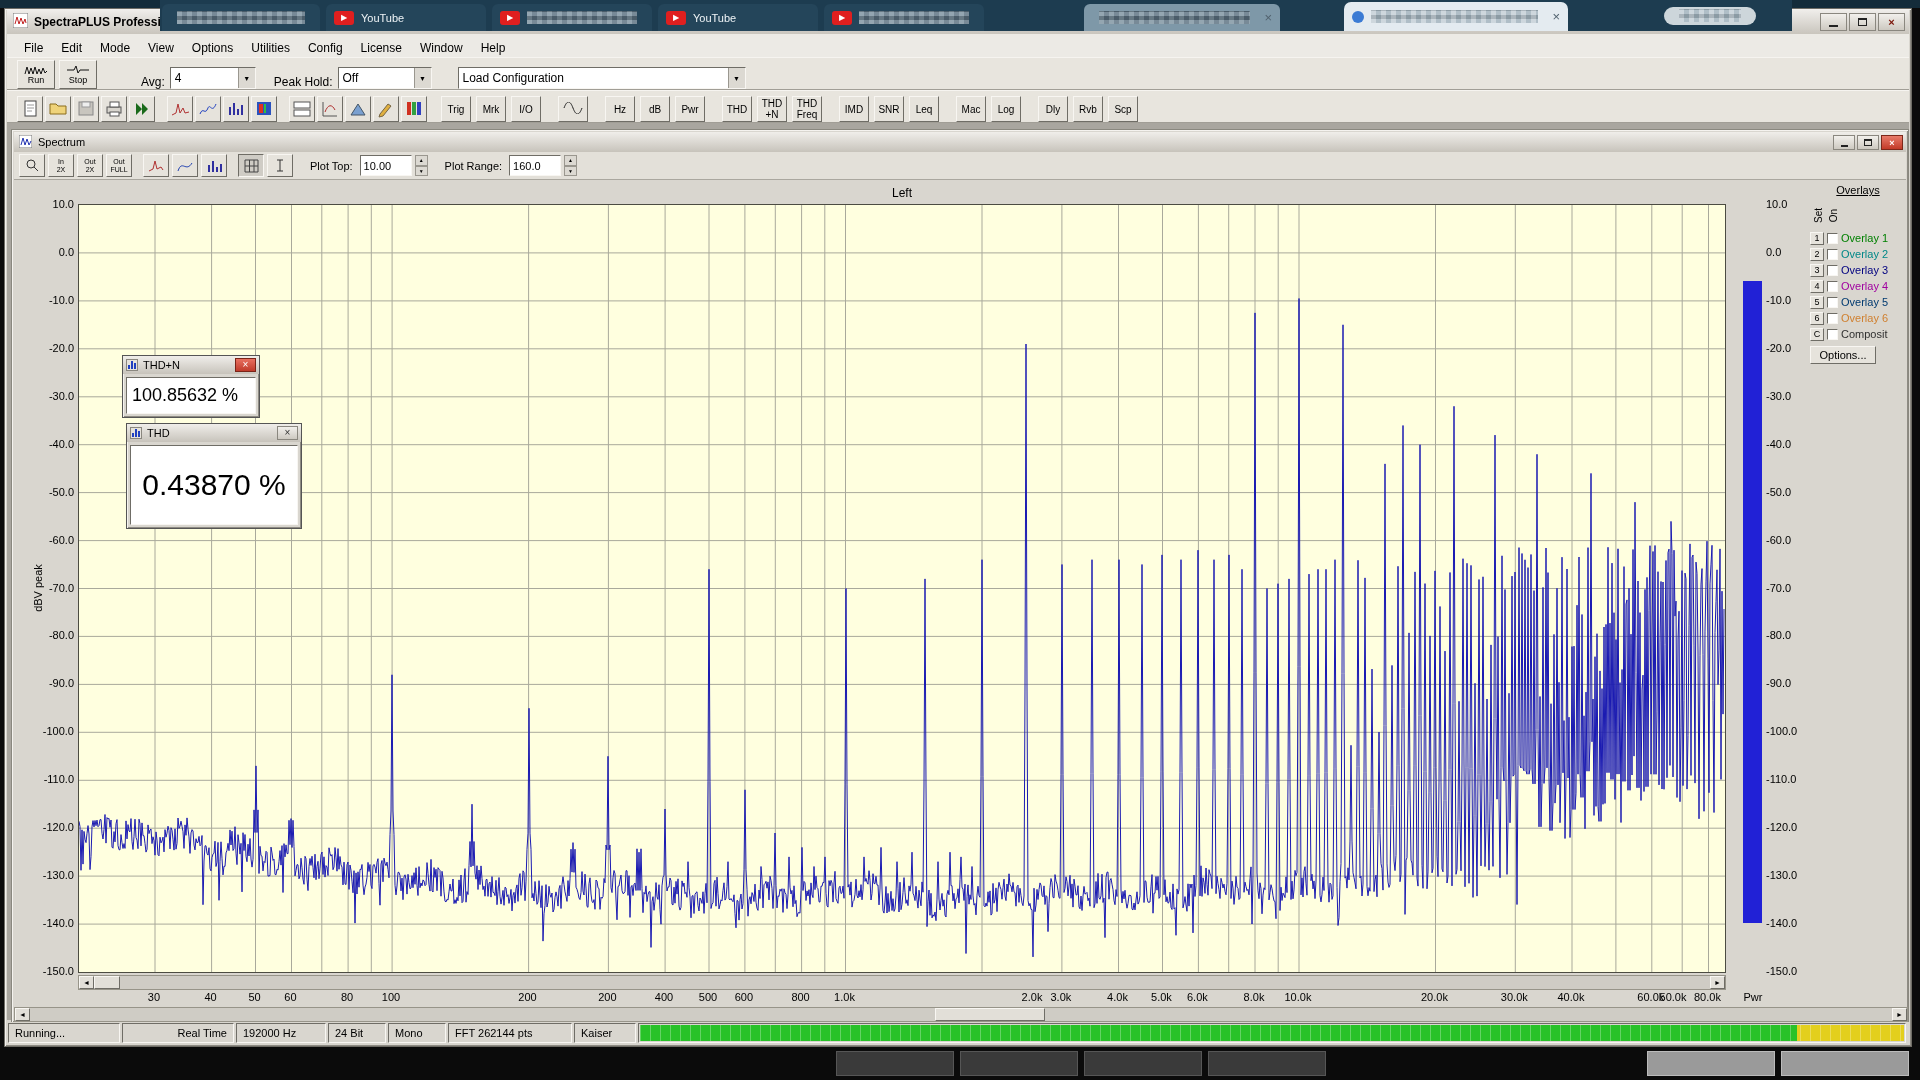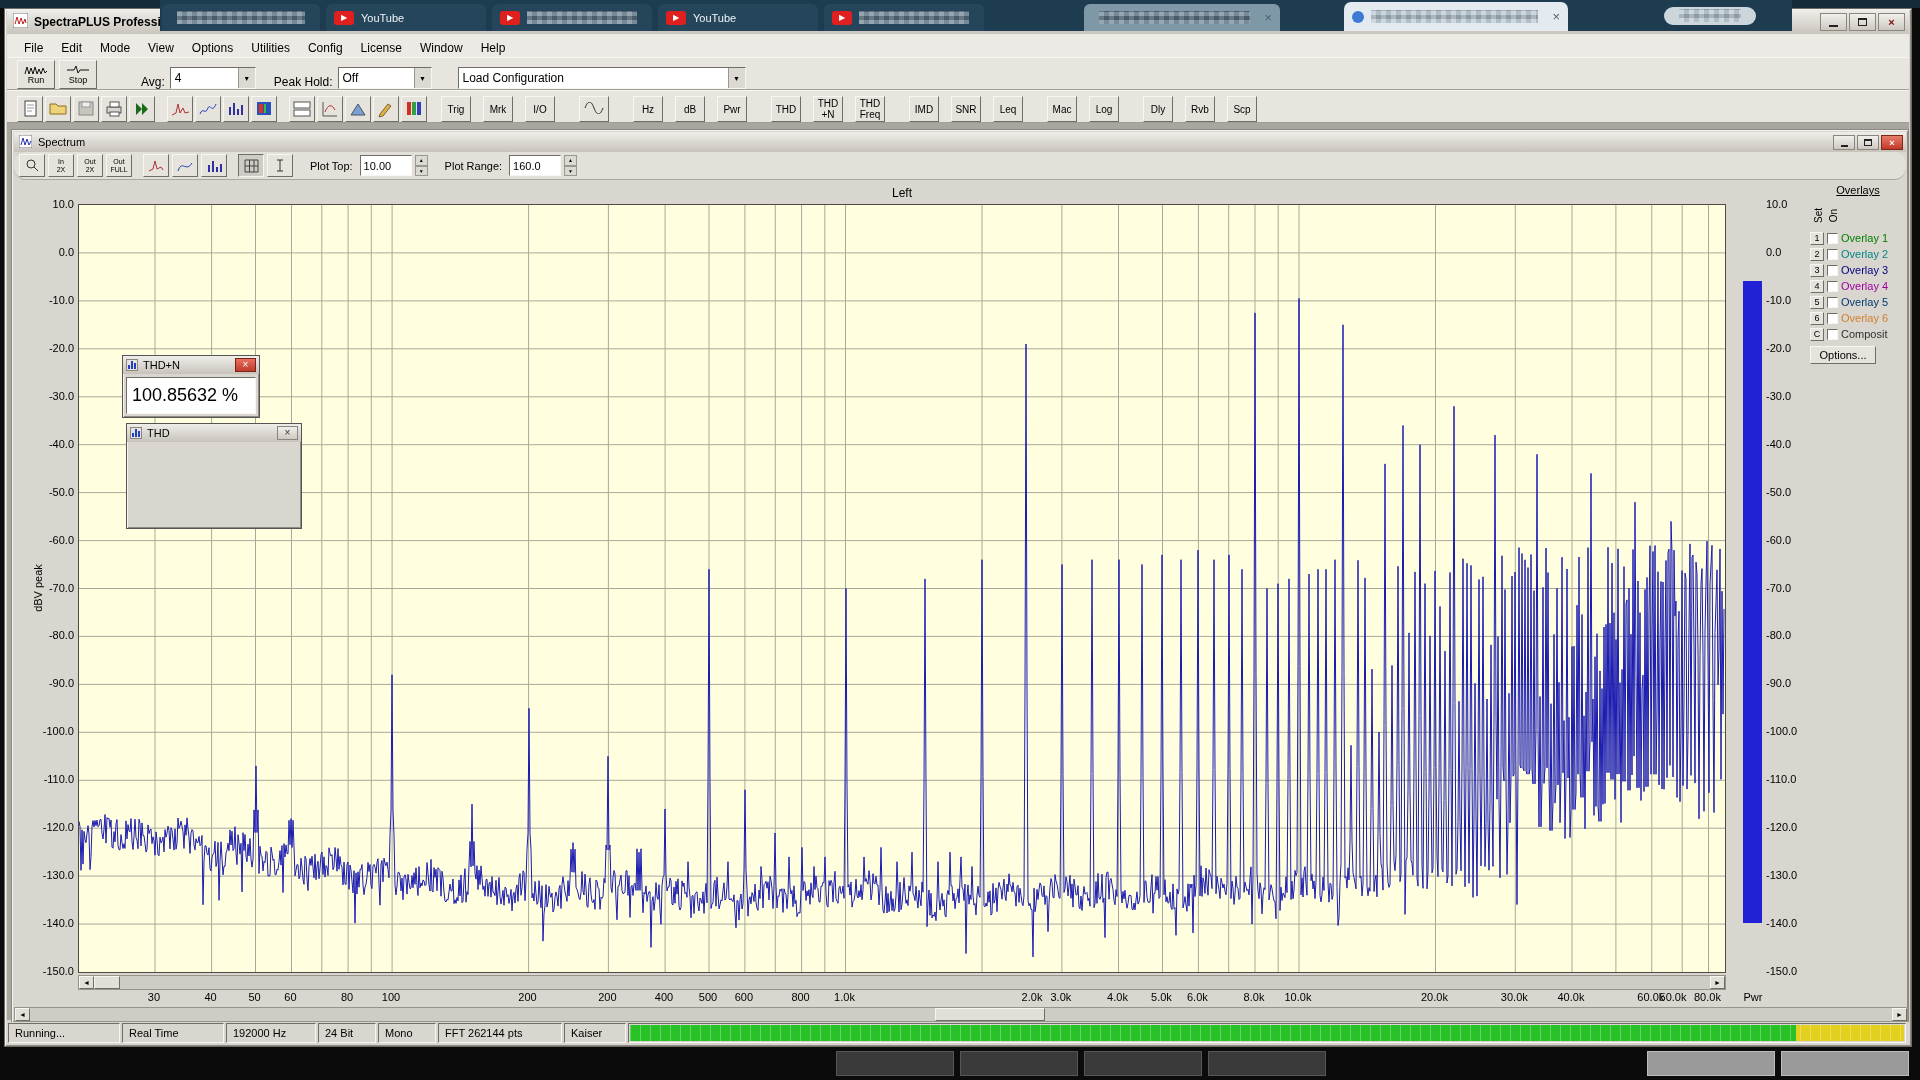--- a/index.html
+++ b/index.html
@@ -31,36 +31,36 @@
   .tb2{top:81px;height:33px;padding-left:10px;}
   .run-btn{width:38px;height:29px;background:#e6e3dc;border:1px solid;border-color:#f8f6f2 #6f6d66 #6f6d66 #f8f6f2;
     display:flex;flex-direction:column;align-items:center;justify-content:center;font-size:9px;line-height:10px;font-family:"Liberation Sans",sans-serif;}
   .tb-label{font-size:12px;margin-left:14px;margin-right:5px;}
   .dropdown{height:22px;background:#fff;border:1px solid;border-color:#6f6d66 #f8f6f2 #f8f6f2 #6f6d66;display:flex;align-items:stretch;}
   .dd-val{flex:1;padding:3px 4px 0 4px;font-size:12px;white-space:nowrap;overflow:hidden;}
   .dd-btn{width:17px;background:#dcd9d2;border-left:1px solid #9a978f;font-size:7px;display:flex;align-items:center;justify-content:center;}
   .icon-btn{width:26px;height:26px;background:#e6e3dc;border:1px solid;border-color:#f8f6f2 #6f6d66 #6f6d66 #f8f6f2;
     display:flex;align-items:center;justify-content:center;margin-right:2px;}
   .txt-btn{min-width:30px;height:26px;padding:1px 3px;background:#e6e3dc;border:1px solid;border-color:#f8f6f2 #6f6d66 #6f6d66 #f8f6f2;
-    font-size:10px;line-height:11px;white-space:pre-line;margin-right:12px;font-family:"Liberation Sans",sans-serif;}
+    font-size:10px;line-height:11px;white-space:pre-line;margin-right:5px;font-family:"Liberation Sans",sans-serif;}
 
   
   .mdi{position:absolute;left:2px;top:114px;right:2px;bottom:26px;background:#a9a69f;}
   .child-window{position:absolute;left:6px;top:120px;width:1898px;height:894px;background:#d9d6cf;
     border:1px solid #8a887f;box-shadow:inset 1px 1px 0 #f5f3ef, inset -1px -1px 0 #8e8b83;}
   .c-titlebar{position:absolute;left:2px;top:2px;right:2px;height:20px;background:linear-gradient(#f0eeea,#c7c3bb);
     display:flex;align-items:center;padding:0 5px;gap:6px;font-size:11px;}
   .c-buttons{position:absolute;right:3px;top:3px;display:flex;gap:2px;}
   .cwb{width:22px;height:15px;background:linear-gradient(#f2f0ec,#cdc9c1);border:1px solid #8a877f;
     display:flex;align-items:center;justify-content:center;font-size:9px;}
   .cwb .minbar{width:7px;height:2px;background:#222;margin-top:6px;}
   .cwb .maxbox{width:8px;height:7px;border:1px solid #222;border-top-width:2px;}
   .cwb.close{background:linear-gradient(#e87b6a,#c23a28);color:#fff;font-weight:bold;border-color:#7c281a;}
   .c-toolbar{position:absolute;left:2px;top:22px;right:2px;height:28px;background:#e3e0d9;border-bottom:1px solid #aaa79f;
-    display:flex;align-items:center;padding-left:5px;gap:3px;border-radius:12px;}
+    display:flex;align-items:center;padding-left:5px;gap:3px;}
   .tbtn{height:23px;min-width:26px;background:#e6e3dc;border:1px solid;border-color:#f8f6f2 #6f6d66 #6f6d66 #f8f6f2;
     font-size:7px;line-height:8px;white-space:pre-line;display:flex;align-items:center;justify-content:center;font-family:"Liberation Sans",sans-serif;}
   .tbtn.pressed{border-color:#6f6d66 #f8f6f2 #f8f6f2 #6f6d66;background:#cfccc5;}
   .c-toolbar .lab{font-size:11px;margin-left:14px;margin-right:4px;}
   .num-input{width:52px;height:21px;border:1px solid;border-color:#6f6d66 #f8f6f2 #f8f6f2 #6f6d66;background:#fff;
     font-size:11px;padding:0 3px;font-family:"Liberation Sans",sans-serif;}
   .spin{display:flex;flex-direction:column;width:13px;height:21px;}
   .spin b{flex:1;font-size:5px;background:#dcd9d2;border:1px solid #9a978f;display:flex;align-items:center;justify-content:center;font-weight:normal;}
 
   .chart-title{position:absolute;left:66px;top:56px;width:1648px;text-align:center;font-size:12px;}
@@ -560,21 +560,21 @@
         <div class="ytick yl" style="top: 739px;">-130.0</div>
         <div class="ytick yr" style="top: 739px;">-130.0</div>
         <div class="ytick yl" style="top: 787px;">-140.0</div>
         <div class="ytick yr" style="top: 787px;">-140.0</div>
         <div class="ytick yl" style="top: 835px;">-150.0</div>
         <div class="ytick yr" style="top: 835px;">-150.0</div>
       </div>
 
     <div class="status-bar">
         <div class="status-cell sunken" style="width: 112px;">Running...</div>
-        <div class="status-cell sunken" style="width: 102px;">Real Time</div>
+        <div class="status-cell sunken" style="width: 112px; text-align: right;">Real Time</div>
         <div class="status-cell sunken" style="width: 90px;">192000 Hz</div>
         <div class="status-cell sunken" style="width: 58px;">24 Bit</div>
         <div class="status-cell sunken" style="width: 58px;">Mono</div>
         <div class="status-cell sunken" style="width: 124px;">FFT 262144 pts</div>
         <div class="status-cell sunken" style="width: 62px;">Kaiser</div>
         <div class="status-level sunken">
           <div class="level-fill"></div>
         </div>
       </div>
   </div>
@@ -597,20 +597,23 @@
   <div class="meter thd" style="left:126px;top:423px;width:176px;height:106px;">
     <div class="m-title">
       <span class="m-ico">
           <i style="height:4px"></i>
           <i style="height:8px"></i>
           <i style="height:6px"></i>
         </span>
       <span>THD</span>
       <button class="m-close gray">×</button>
     </div>
+    <div class="m-body">
+        <div class="val-box">0.43870 %</div>
+      </div>
   </div>
 
   <div class="top-sliver"></div>
   <div class="browser-strip">
       <div class="btab dark" style="margin-left: 2px; width: 158px; flex: 0 0 auto;">
         <span class="censor"></span>
       </div>
       <div class="btab dark" style="margin-left: 6px; width: 160px; flex: 0 0 auto;">
         <span class="yt-ico">▶</span>
         <span class="btab-label">YouTube</span>

